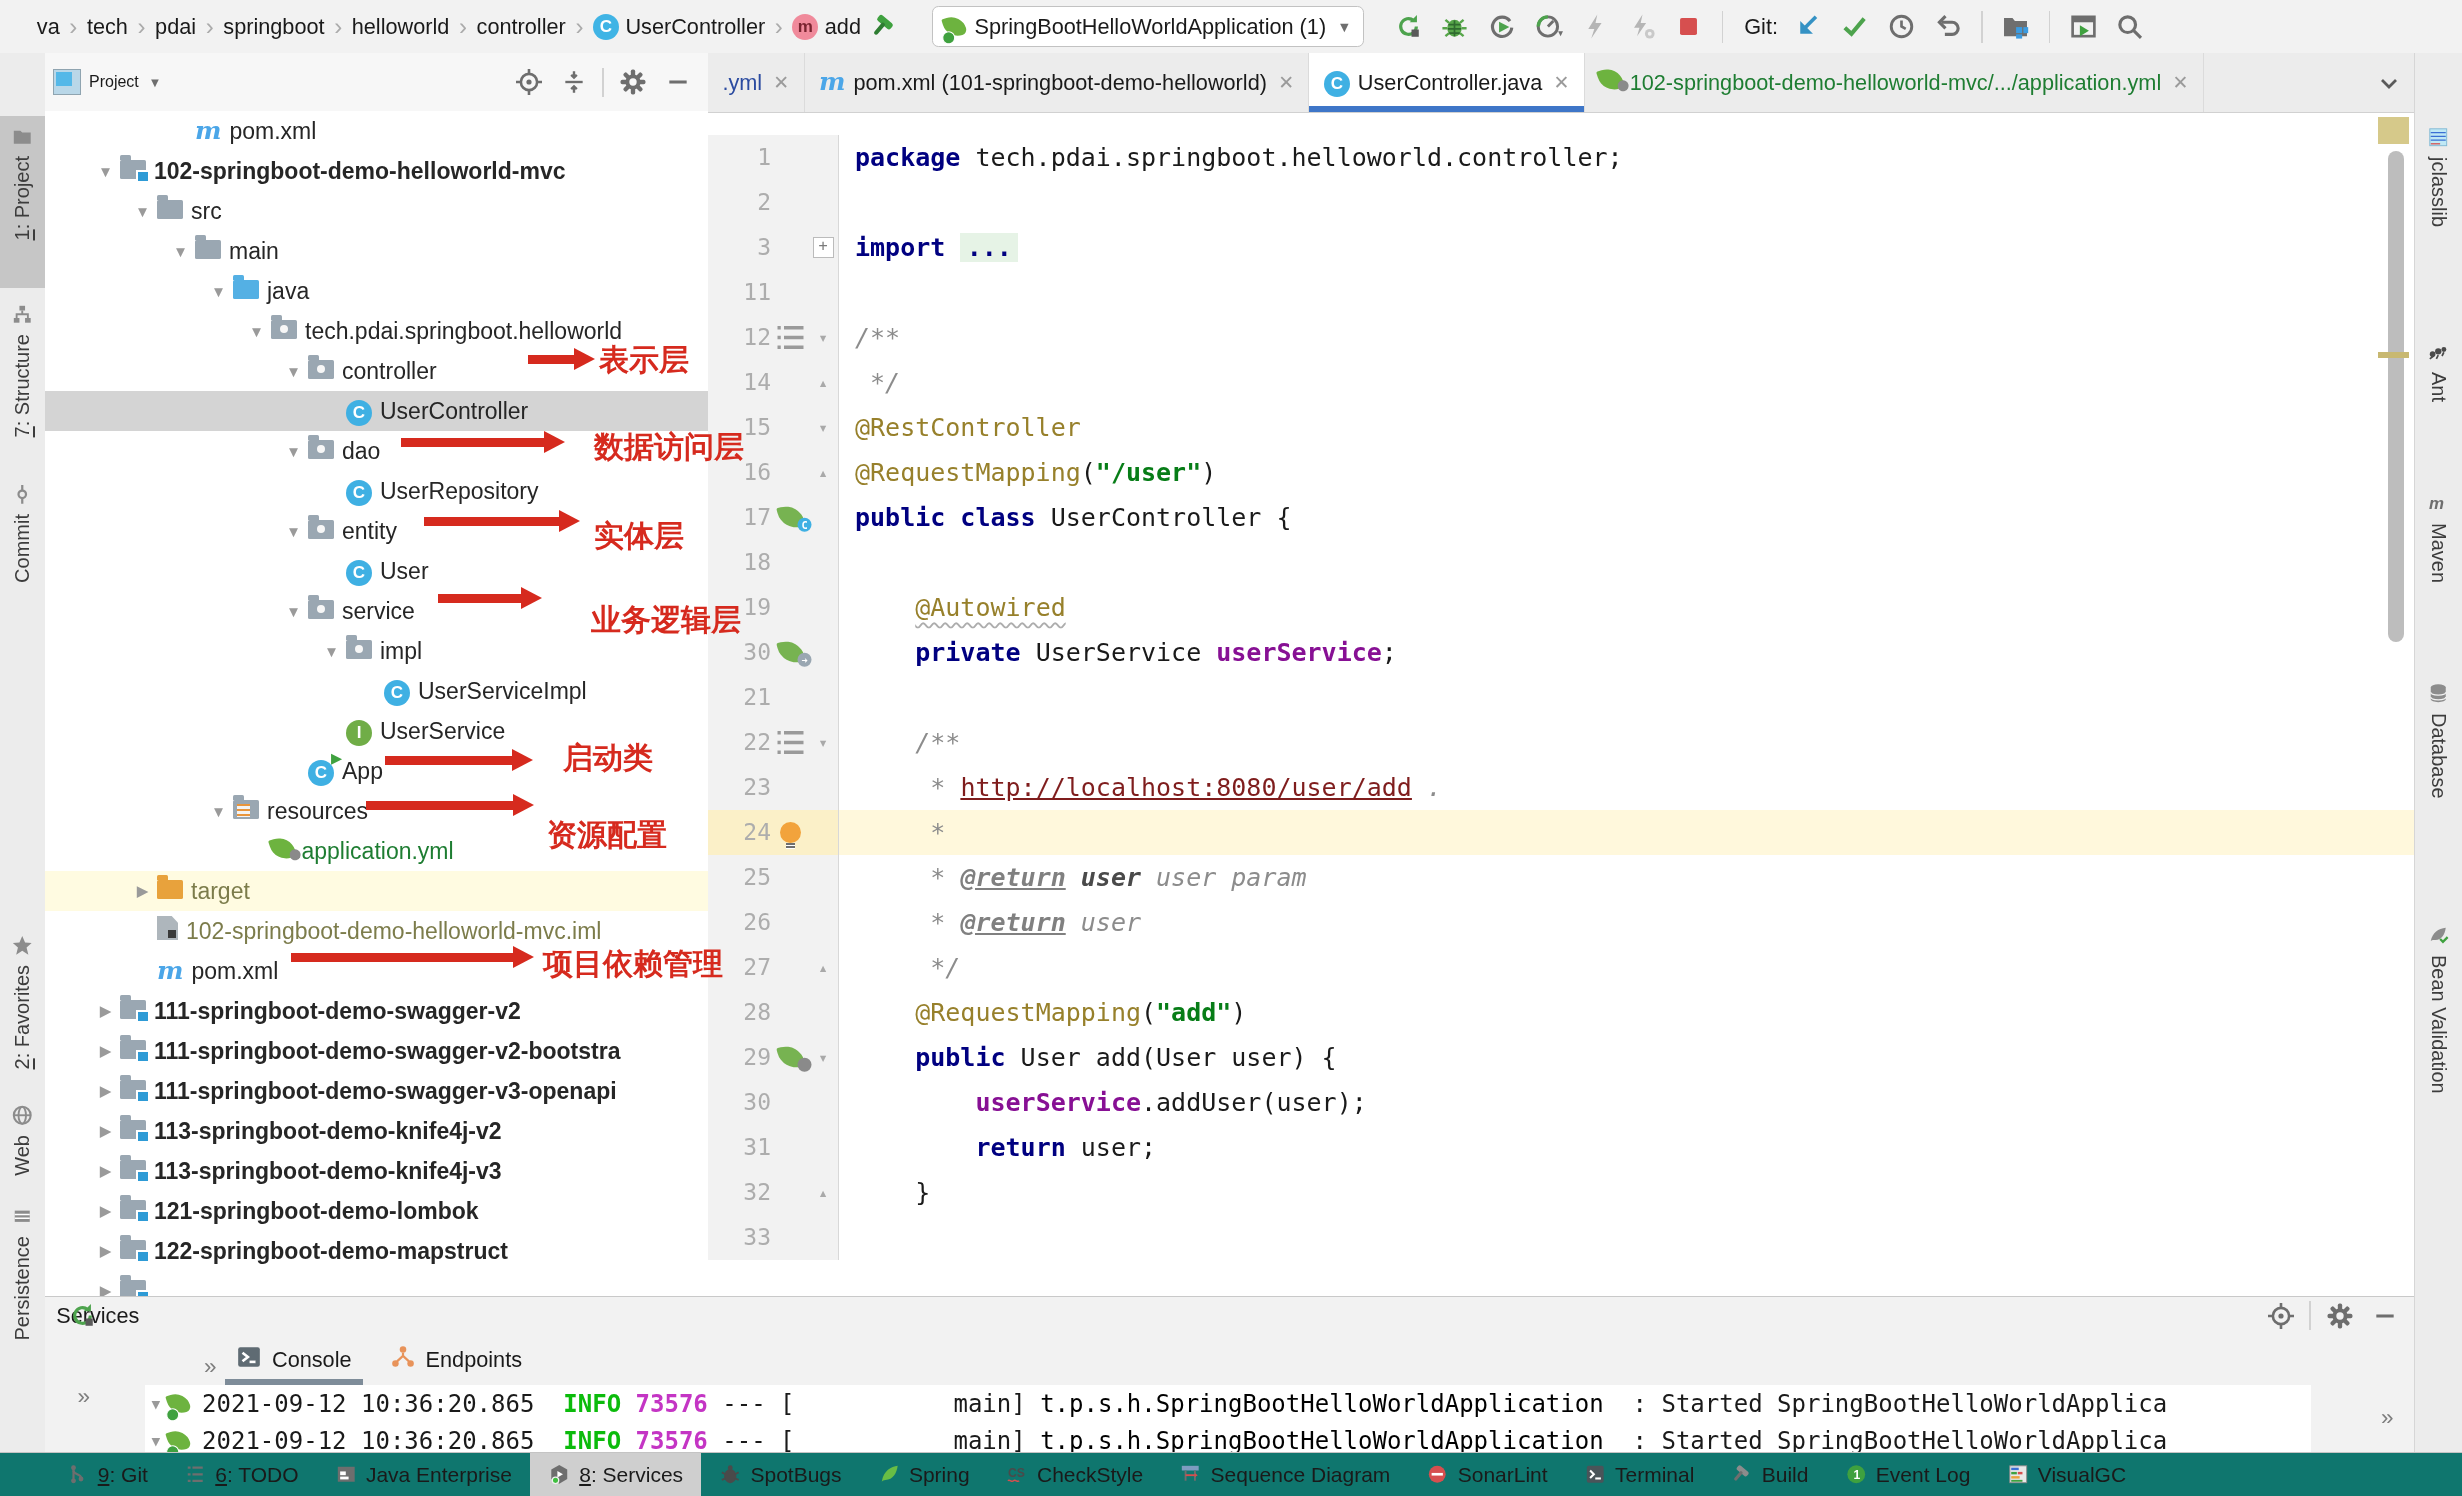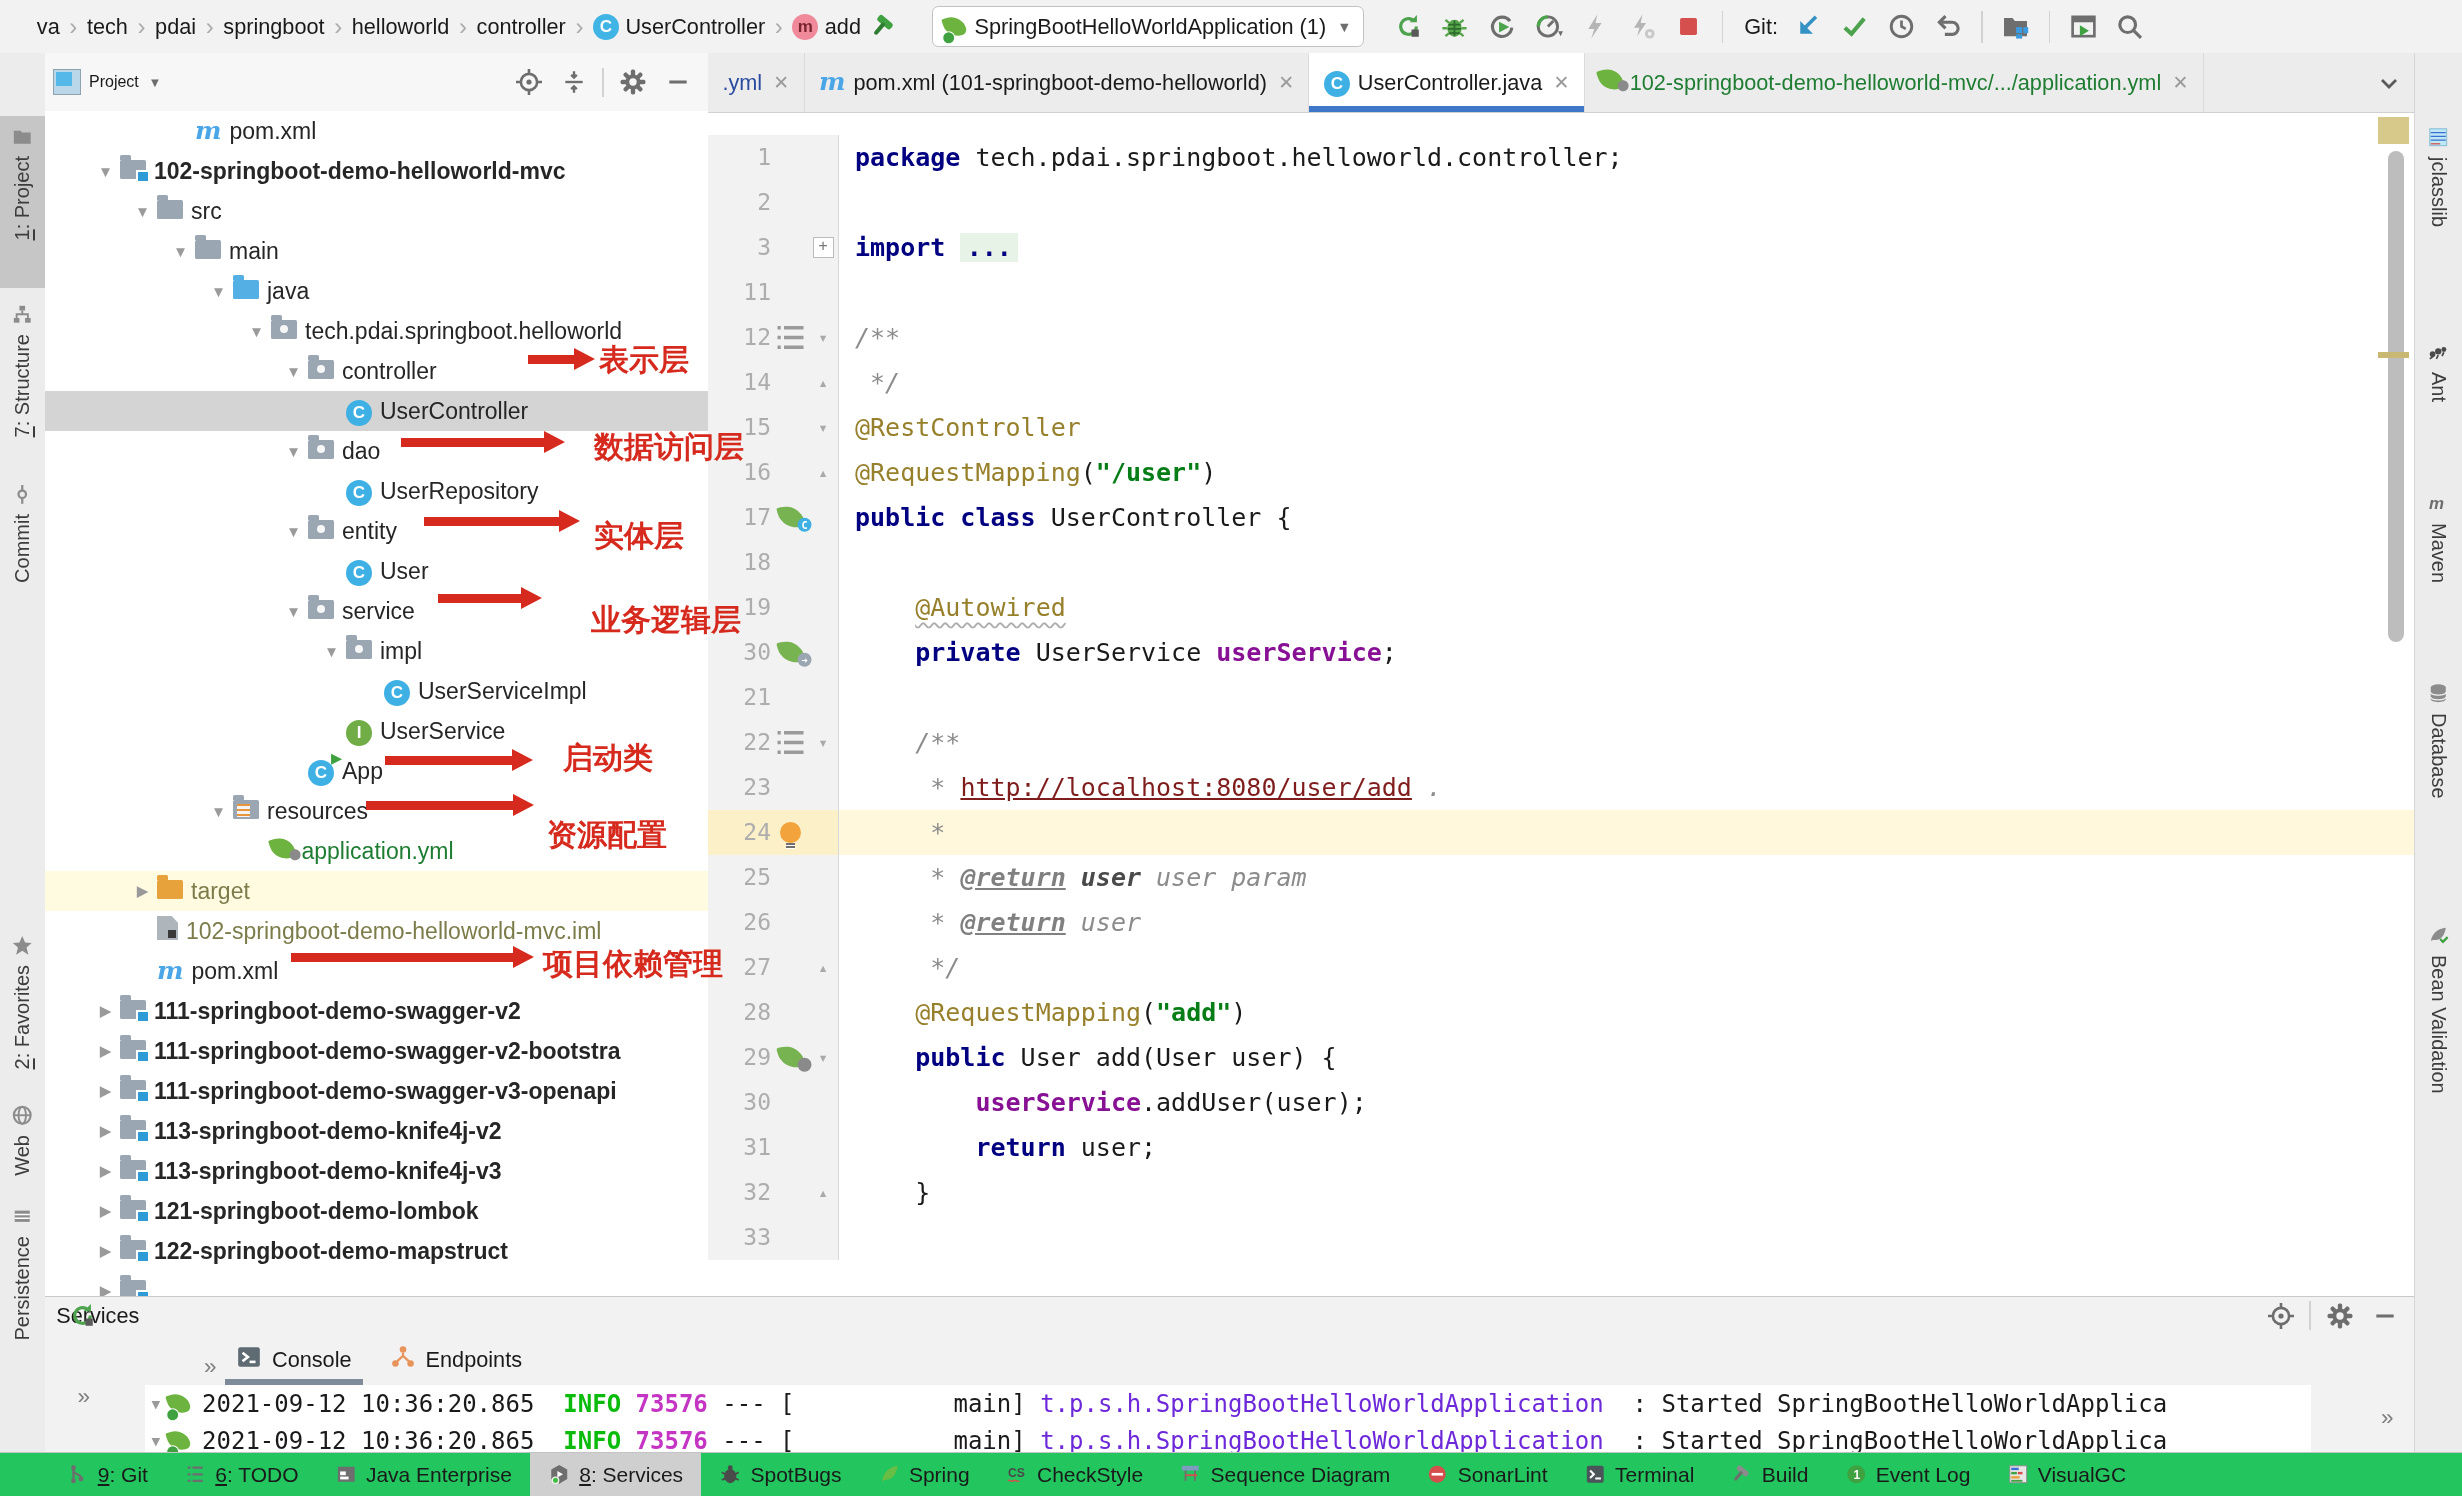--- a/index.html
+++ b/index.html
@@ -134,24 +134,24 @@
   .chev{color:#7E7E7E;font-size:22.5px;letter-spacing:-2.4px;}
   .svc-tab{display:flex;align-items:center;padding:0 16px;font-size:21.7px;color:#1A1A1A;position:relative;margin-left:6.4px;}
   .svc-tab .ticon{margin-right:9.6px;}
   .svc-tab.sel::after{content:"";position:absolute;left:4.8px;right:4.8px;bottom:0;height:6.4px;background:#7E8C99;}
   #svc-tabs .lead{width:169px;flex:none;display:flex;align-items:flex-end;justify-content:flex-end;padding-bottom:4.8px;}
   #console{position:absolute;left:100px;top:88px;right:104px;bottom:0;background:#fff;overflow:hidden;}
   .conline{height:37px;display:flex;align-items:center;font-size:24px;white-space:pre;}
   .con-pl{color:#1A1A1A;}
   .con-info{color:#0BBB0B;font-weight:bold;}
   .con-pid{color:#C435C4;font-weight:bold;}
-  .con-logger{color:#6d28d9;}
+  .con-logger{color:#000000;}
   #console-right{position:absolute;right:47px;top:1384px;width:58px;height:68px;display:flex;align-items:center;justify-content:center;}
   
-  #statusbar{position:absolute;left:0;right:0;bottom:0;height:43px;background:#22c55e;border-top:1.6px solid #C4C4C4;
+  #statusbar{position:absolute;left:0;right:0;bottom:0;height:43px;background:#0f766e;border-top:1.6px solid #C4C4C4;
     display:flex;align-items:stretch;padding-left:48px;text-align:center;}
   .sitem{display:flex;align-items:center;font-size:21px;color:#1A1A1A;padding:0 17.7px;white-space:nowrap;}
   .sitem.sel{background:#CFCFCF;}
   .sitem .sico{margin-right:8px;display:inline-flex;width:24px;height:24px;align-items:center;justify-content:center;}
   .sico svg{width:22.5px;height:22.5px;}
   .sitem u{text-decoration:underline;}
 </style>
 </head>
 <body>
 

